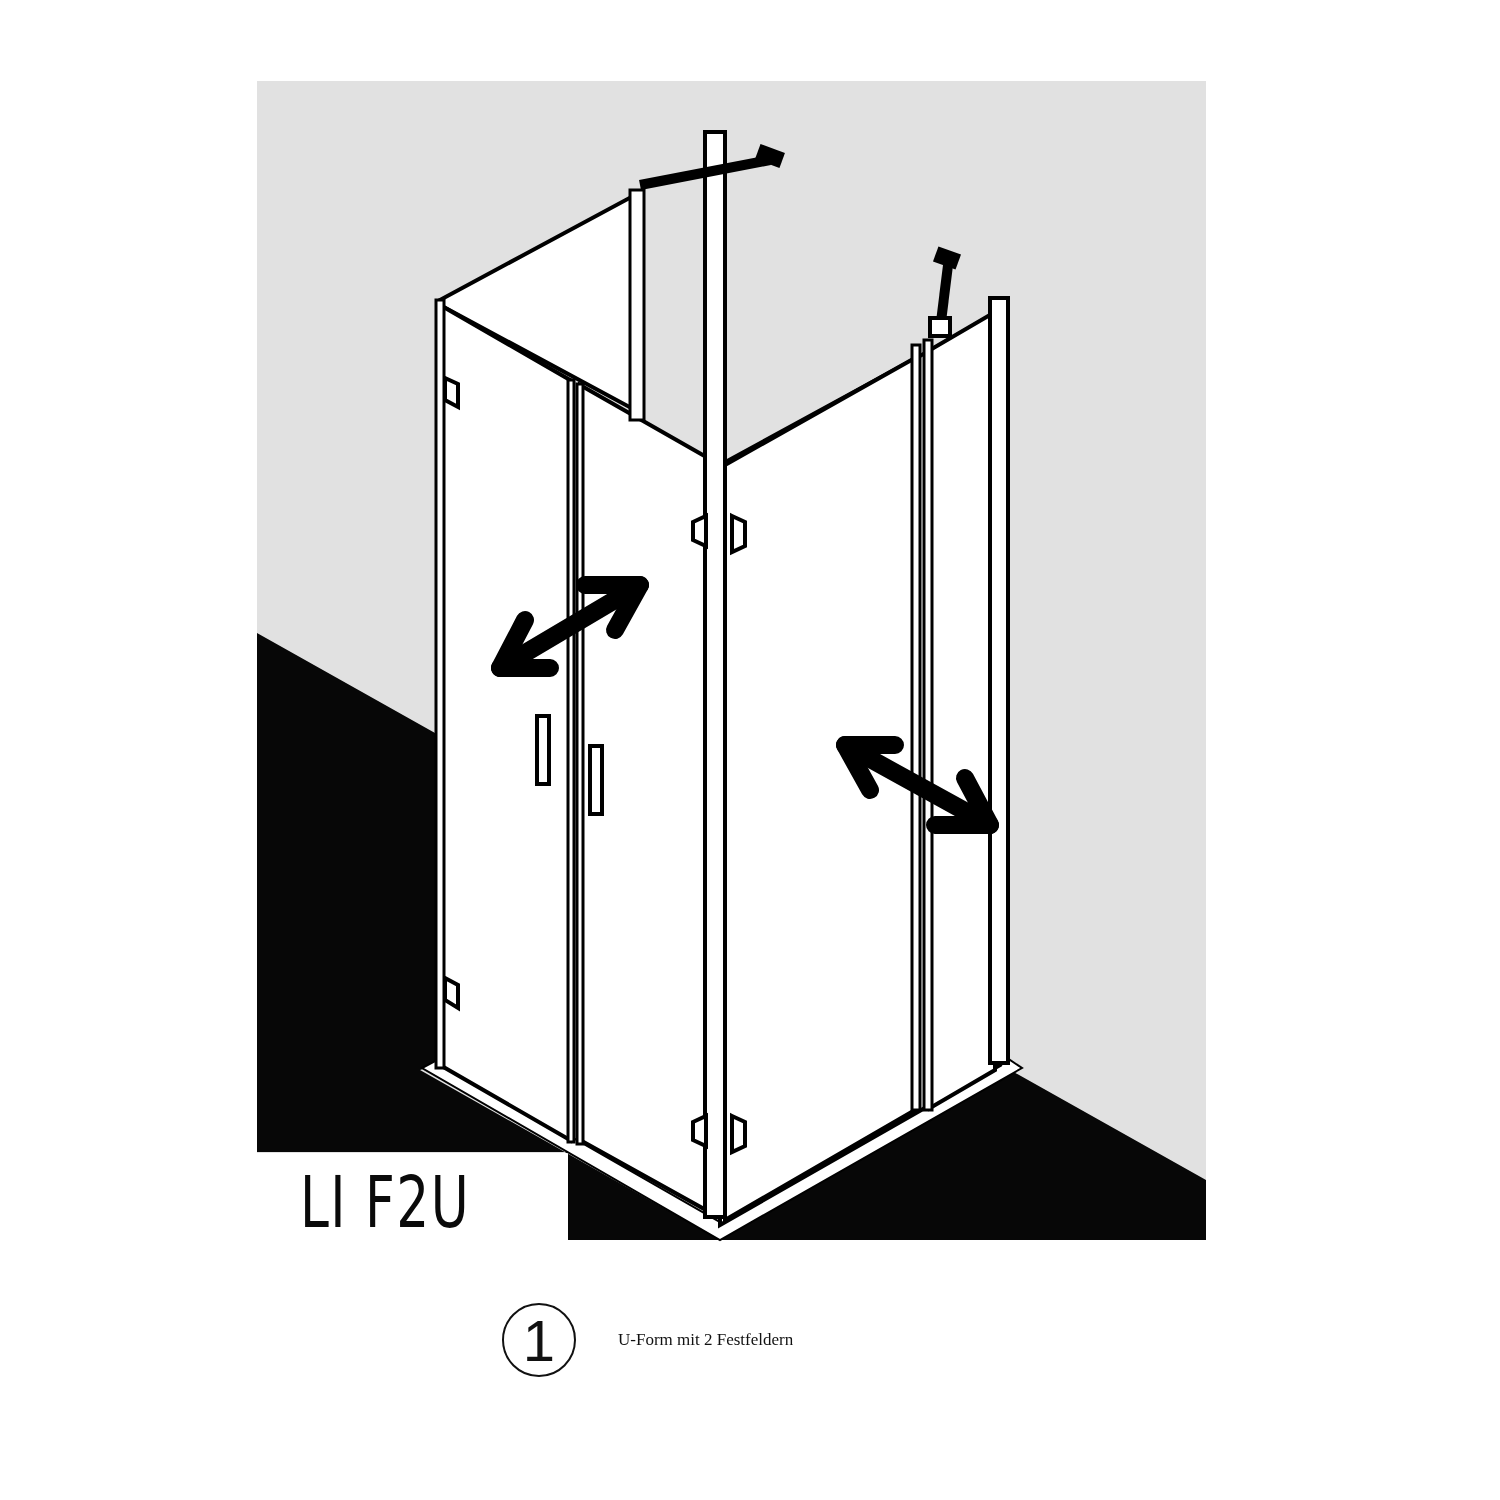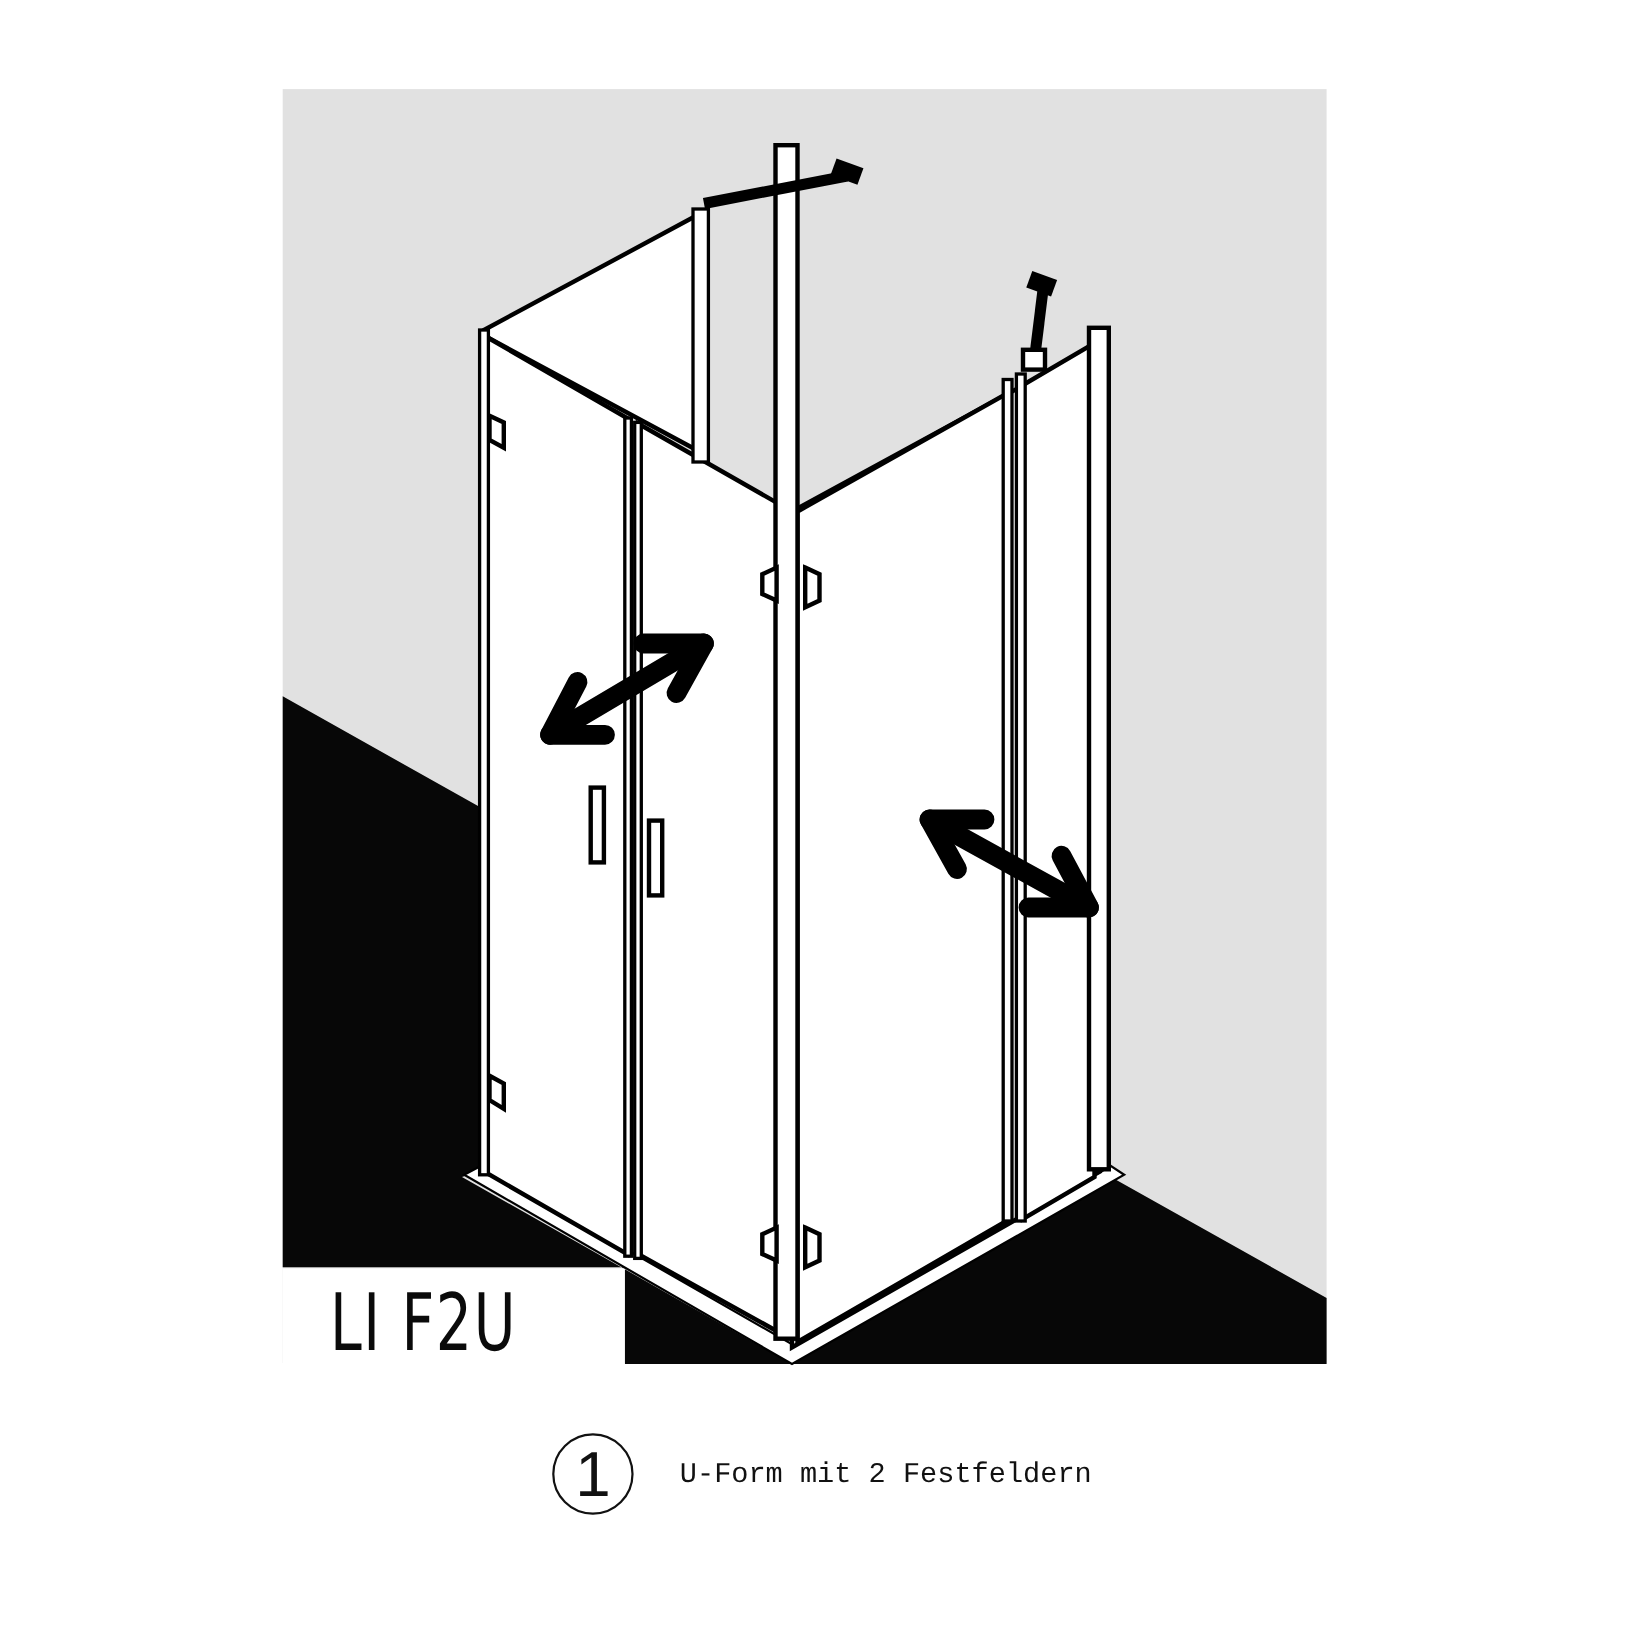--- a/index.html
+++ b/index.html
@@ -10,21 +10,21 @@
       font-family: "DejaVu Sans", sans-serif; font-size: 72px; line-height: 80px;
       color: #0a0a0a; letter-spacing: 2px; transform: scaleX(0.72); transform-origin: left top;
       white-space: nowrap;
     }
     .caption { position: absolute; left: 502px; top: 1300px; height: 80px; display: flex; align-items: center; }
     .num-circle {
       width: 74px; height: 74px; border: 2px solid #111; border-radius: 50%;
       display: flex; align-items: center; justify-content: center;
       font-family: "Liberation Sans", sans-serif; font-size: 58px; color: #111; box-sizing: border-box;
     }
-    .caption-text { margin-left: 42px; font-family: Liberation Mono, monospace; font-size: 26px; color: #111; white-space: nowrap; }
+    .caption-text { margin-left: 42px; font-family: Liberation Serif, serif; font-size: 17px; color: #111; white-space: nowrap; }
   </style>
 </head>
 <body>
 
 <svg id="diagram" viewBox="0 0 1500 1500" xmlns="http://www.w3.org/2000/svg">
 
   <rect x="257" y="81" width="949" height="1158" fill="#e1e1e1"></rect>
 
   <polygon fill="#070707" points="257,633 435,733 435,1065 420,1070 720,1240 1010,1070 1206,1180 1206,1240 568,1240 568,1152 257,1152"></polygon>
 

